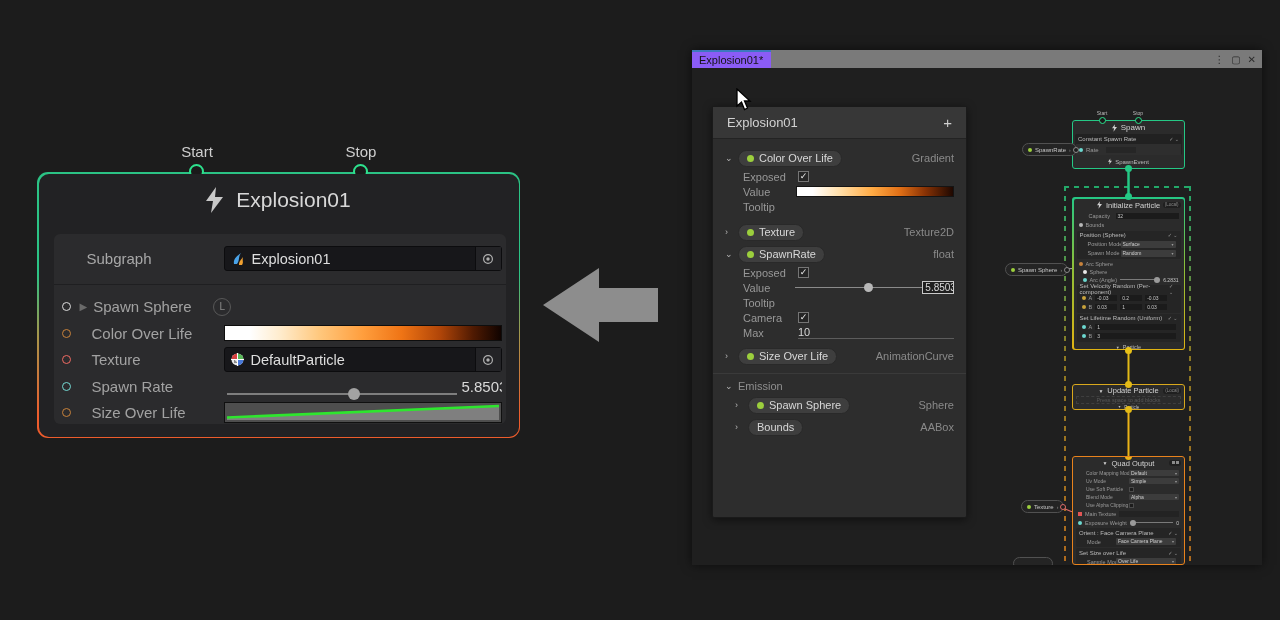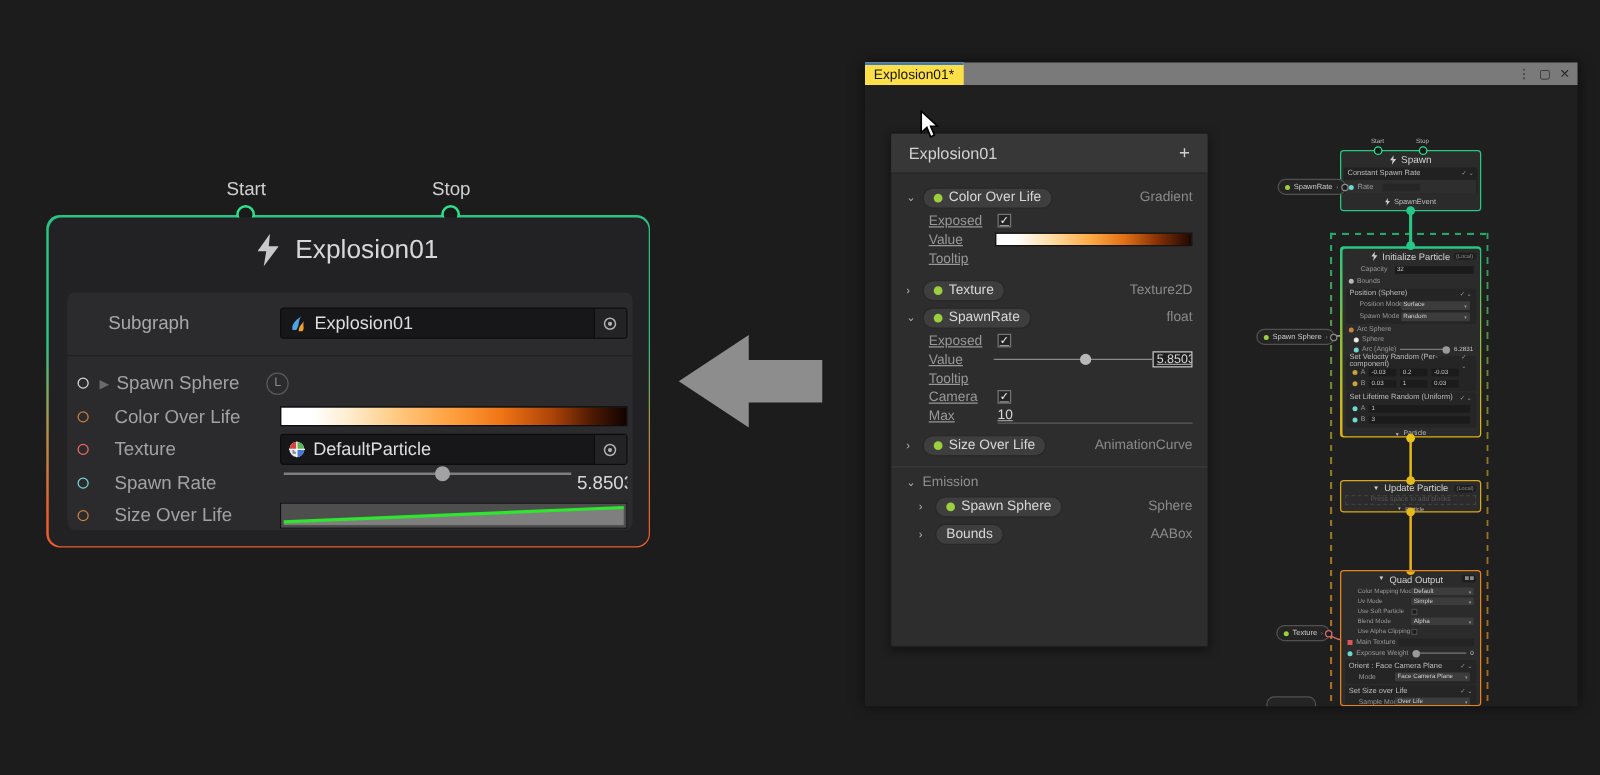--- a/index.html
+++ b/index.html
@@ -28,42 +28,42 @@
     border-radius:3px; display:flex; align-items:center; padding-left:6px; gap:7px;
     color:#dedede; font-size:14.5px; }
   .picker{ margin-left:auto; width:26px; height:100%; border-left:1px solid #0c0c0e;
     background:#232326; display:flex; align-items:center; justify-content:center; }
   .panel-divider{ height:1px; background:#1f1f21; }
   .prop-rows{ padding-top:9px; }
   .prop-row{ height:26.5px; display:flex; align-items:center; padding-left:6px; }
   .portbox{ width:14px; display:flex; justify-content:center; }
   .portdot{ width:9px; height:9px; border-radius:50%; background:transparent; }
   .row-label{ margin-left:18px; width:132px; color:#a2a2a2; font-size:15px; }
-  .row-control{ width:278px; display:flex; align-items:flex-start; }
+  .row-control{ width:278px; display:flex; align-items:flex-end; }
   .expander{ color:#6a6a6a; font-size:10px; margin-left:6px; }
   .l-badge{ width:18px; height:18px; border-radius:50%; border:1.5px solid #585858;
     color:#8a8a8a; font-size:10px; display:flex; align-items:center; justify-content:center; }
   .grad-bar{ width:278px; height:16px; border:1px solid #0e0e0e;
     background:linear-gradient(90deg,#ffffff 0%,#ffffff 9%,#ffeccd 20%,#ffc87e 34%,
       #ff9e3d 50%,#ef7415 64%,#b04508 78%,#4f1a02 90%,#100300 100%); }
   .slider-track{ width:230px; height:2px; background:#7e7e7e; position:relative; }
   .slider-handle{ position:absolute; top:-5px; width:12px; height:12px; border-radius:50%;
     background:#a2a2a2; }
   .num-clip{ margin-left:auto; width:40px; overflow:hidden; white-space:nowrap;
     color:#d8d8d8; font-size:15px; }
   .curve-field{ width:278px; height:21px; border:1px solid #101010; background:#4e4e4e; }
 
   
   .big-arrow{ position:absolute; left:543px; top:268px; }
 
   
   .window{ position:absolute; left:692px; top:50px; width:570px; height:515px;
     background:#1f1f1f; box-shadow:0 0 10px rgba(0,0,0,.6); }
   .titlebar{ height:18px; background:#7a7a7a; display:flex; align-items:stretch; }
-  .wtab{ width:79px; background:#fde047; border-top:2px solid #3d78bf;
+  .wtab{ width:79px; background:#8b5cf6; border-top:2px solid #3d78bf;
     font-size:11px; color:#141414; display:flex; align-items:center; padding-left:7px; }
   .titlebar-icons{ margin-left:auto; display:flex; align-items:center; gap:7px;
     padding-right:6px; color:#2b2b2b; font-size:10px; }
   .toolbar{ height:18px; background:#c3c3c3; border-bottom:1px solid #8e8e8e;
     display:flex; align-items:stretch; font-size:11px; color:#1a1a1a; }
   .tbtn{ padding:0 7px; display:flex; align-items:center; gap:4px; border-right:1px solid #9e9e9e; }
   .tbtn.active{ background:#e3e3e3; }
   .tbtn-gap{ width:8px; border-right:1px solid #9e9e9e; }
   .toolbar-right{ margin-left:auto; display:flex; align-items:stretch; }
   .toolbar-right .tbtn{ border-left:1px solid #9e9e9e; border-right:none; }
@@ -78,21 +78,21 @@
     align-items:center; padding:0 14px; color:#d2d2d2; font-size:13px; }
   .bb-add{ margin-left:auto; color:#cfcfcf; font-size:15px; }
   .bb-body{ padding-top:8px; font-size:11px; }
   .bb-section{ height:22px; display:flex; align-items:center; padding:0 12px; }
   .bb-section.indent{ padding-left:22px; }
   .chev{ width:13px; color:#b5b5b5; font-size:9px; }
   .pill{ height:17px; background:#3e3e3e; border:1px solid #292929; border-radius:9px;
     display:inline-flex; align-items:center; padding:0 8px; gap:5px; color:#d8d8d8; }
   .gdot{ width:7px; height:7px; border-radius:50%; background:#9ccf3d; }
   .bb-type{ margin-left:auto; color:#8a8a8a; }
-  .bb-field{ height:15px; display:flex; align-items:center; padding:0 12px 0 30px; color:#989898;text-decoration:underline; }
+  .bb-field{ height:15px; display:flex; align-items:center; padding:0 12px 0 30px; color:#989898; }
   .fname{ width:55px; }
   .cb{ width:11px; height:11px; background:#252525; border:1px solid #757575; color:#ececec;
     font-size:9px; line-height:9px; display:flex; align-items:center; justify-content:center; }
   .bb-grad{ width:163px; height:11px; border:1px solid #141414;
     background:linear-gradient(90deg,#ffffff 0%,#ffffff 10%,#ffdda6 28%,#ffab45 48%,
       #e06f16 66%,#8a3305 82%,#1e0801 100%); }
   .bb-sld{ width:133px; height:1.5px; background:#8a8a8a; position:relative; }
   .bb-sld-h{ position:absolute; top:-4px; width:9px; height:9px; border-radius:50%; background:#b8b8b8; }
   .bb-num{ margin-left:auto; width:33px; height:13px; background:#1f1f1f; border:1px solid #c9c9c9;
     color:#d8d8d8; font-size:10px; overflow:hidden; white-space:nowrap; padding-left:2px; }

